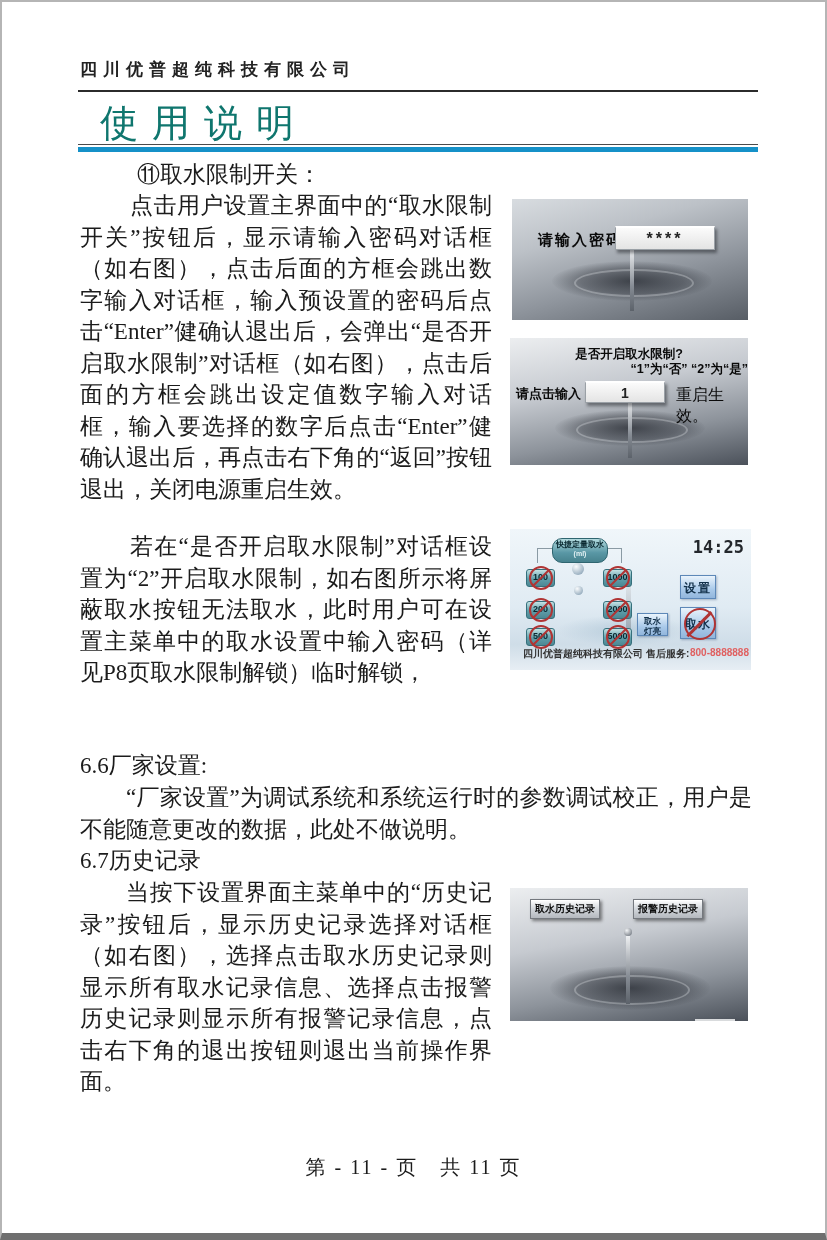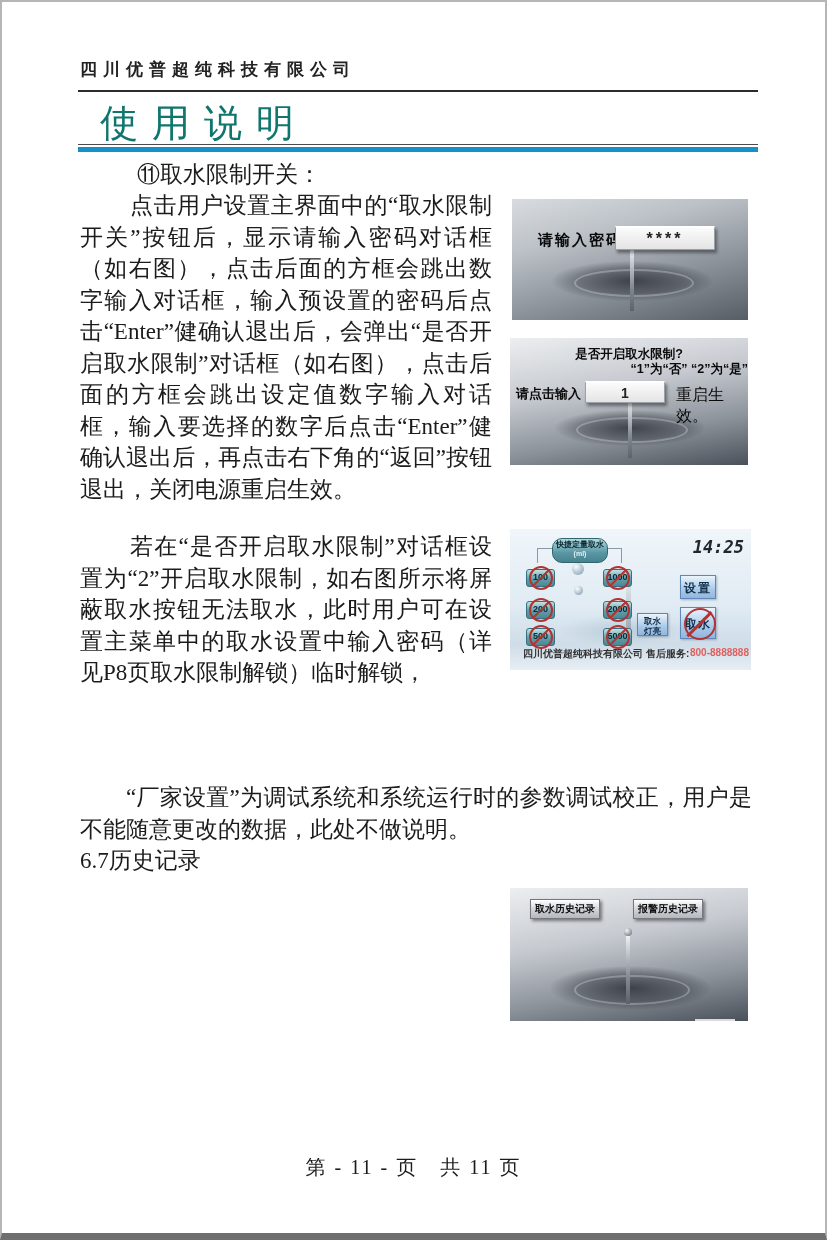--- a/index.html
+++ b/index.html
@@ -81,21 +81,21 @@
   .s3{background:
       radial-gradient(ellipse 95px 22px at 47% 72%,rgba(150,180,200,.45),rgba(150,180,200,0) 70%),
       linear-gradient(180deg,#f0f6fa 0%,#e0ebf3 55%,#cfdde8 82%,#e7eef4 100%);}
   .s3-pill{position:absolute;left:42px;top:9px;width:54px;height:23px;border-radius:10px;
            background:linear-gradient(180deg,#b2dade,#5997a5 60%,#47828e);
            border:1px solid #2f6570;text-align:center;color:#0a2830;
            font-family:"Liberation Sans",sans-serif;font-weight:bold;}
   .s3-pill .l1{display:block;font-size:8px;line-height:11px;}
   .s3-pill .l2{display:block;font-size:7px;line-height:8px;color:#e4f2f4;}
   .s3-clock{position:absolute;right:7px;top:8px;font-family:"DejaVu Sans Mono",monospace;
-            font-weight:bold;font-style:italic;font-size:17px;color:#23272c;text-align:center;}
+            font-weight:bold;font-size:17px;color:#23272c;text-align:center;}
   .conn{position:absolute;width:15px;height:14px;}
   .connL{left:27px;top:19px;border-left:1.5px solid #8a9aa4;border-top:1.5px solid #8a9aa4;}
   .connR{left:96px;top:19px;border-right:1.5px solid #8a9aa4;border-top:1.5px solid #8a9aa4;}
   .vol{position:absolute;width:27px;height:16px;border-radius:3px;text-align:center;line-height:15px;
        font-size:9px;font-weight:bold;color:#0a2830;font-family:"Liberation Sans",sans-serif;
        background:linear-gradient(180deg,#c4e2e4,#5f9eaa 55%,#4d8894);border:1px solid #35707c;}
   .ban{position:absolute;left:2px;top:-4px;width:20px;height:20px;border:2px solid #b03434;border-radius:50%;}
   .ban::after{content:"";position:absolute;left:9px;top:-2px;width:2px;height:24px;background:#b03434;
               transform:rotate(45deg);}
   .ban-big{position:absolute;left:3px;top:0px;width:28px;height:28px;border:2.5px solid #b03434;border-radius:50%;}
@@ -124,22 +124,24 @@
 
   <div class="company">四川优普超纯科技有限公司</div>
   <div class="header-rule"></div>
   <div class="title">使用说明</div>
   <div class="title-rule-dark"></div>
   <div class="title-rule-cyan"></div>
 
   <div class="tx narrow ind57" style="top:157px">⑪取水限制开关：</div>
   <div class="tx narrow ind50" style="top:188px">点击用户设置主界面中的“取水限制开关”按钮后，显示请输入密码对话框（如右图），点击后面的方框会跳出数字输入对话框，输入预设置的密码后点击“Enter”健确认退出后，会弹出“是否开启取水限制”对话框（如右图），点击后面的方框会跳出设定值数字输入对话框，输入要选择的数字后点击“Enter”健确认退出后，再点击右下角的“返回”按钮退出，关闭电源重启生效。</div>
   <div class="tx narrow ind50" style="top:529px">若在“是否开启取水限制”对话框设置为“2”开启取水限制，如右图所示将屏蔽取水按钮无法取水，此时用户可在设置主菜单中的取水设置中输入密码（详见P8页取水限制解锁）临时解锁，</div>
+  <div class="tx wide" style="top:748px">6.6厂家设置:</div>
   <div class="tx wide ind46" style="top:780px">“厂家设置”为调试系统和系统运行时的参数调试校正，用户是不能随意更改的数据，此处不做说明。</div>
   <div class="tx wide" style="top:843px">6.7历史记录</div>
+  <div class="tx narrow ind46" style="top:875px">当按下设置界面主菜单中的“历史记录”按钮后，显示历史记录选择对话框（如右图），选择点击取水历史记录则显示所有取水记录信息、选择点击报警历史记录则显示所有报警记录信息，点击右下角的退出按钮则退出当前操作界面。</div>
 
   <div class="shot s1 waterbg">
     <div class="ripple" style="left:40px;top:62px;width:160px;height:40px"></div>
     <div class="ring" style="left:62px;top:70px;width:116px;height:24px"></div>
     <div class="dropcol" style="left:118px;top:50px;height:62px"></div>
     <div class="dropball" style="left:116px;top:44px;width:7px;height:7px"></div>
     <div class="s1-prompt">请输入密码</div>
     <div class="input3d s1-input">****</div>
     <div class="btn-orange s1-ret">返回</div>
   </div>

